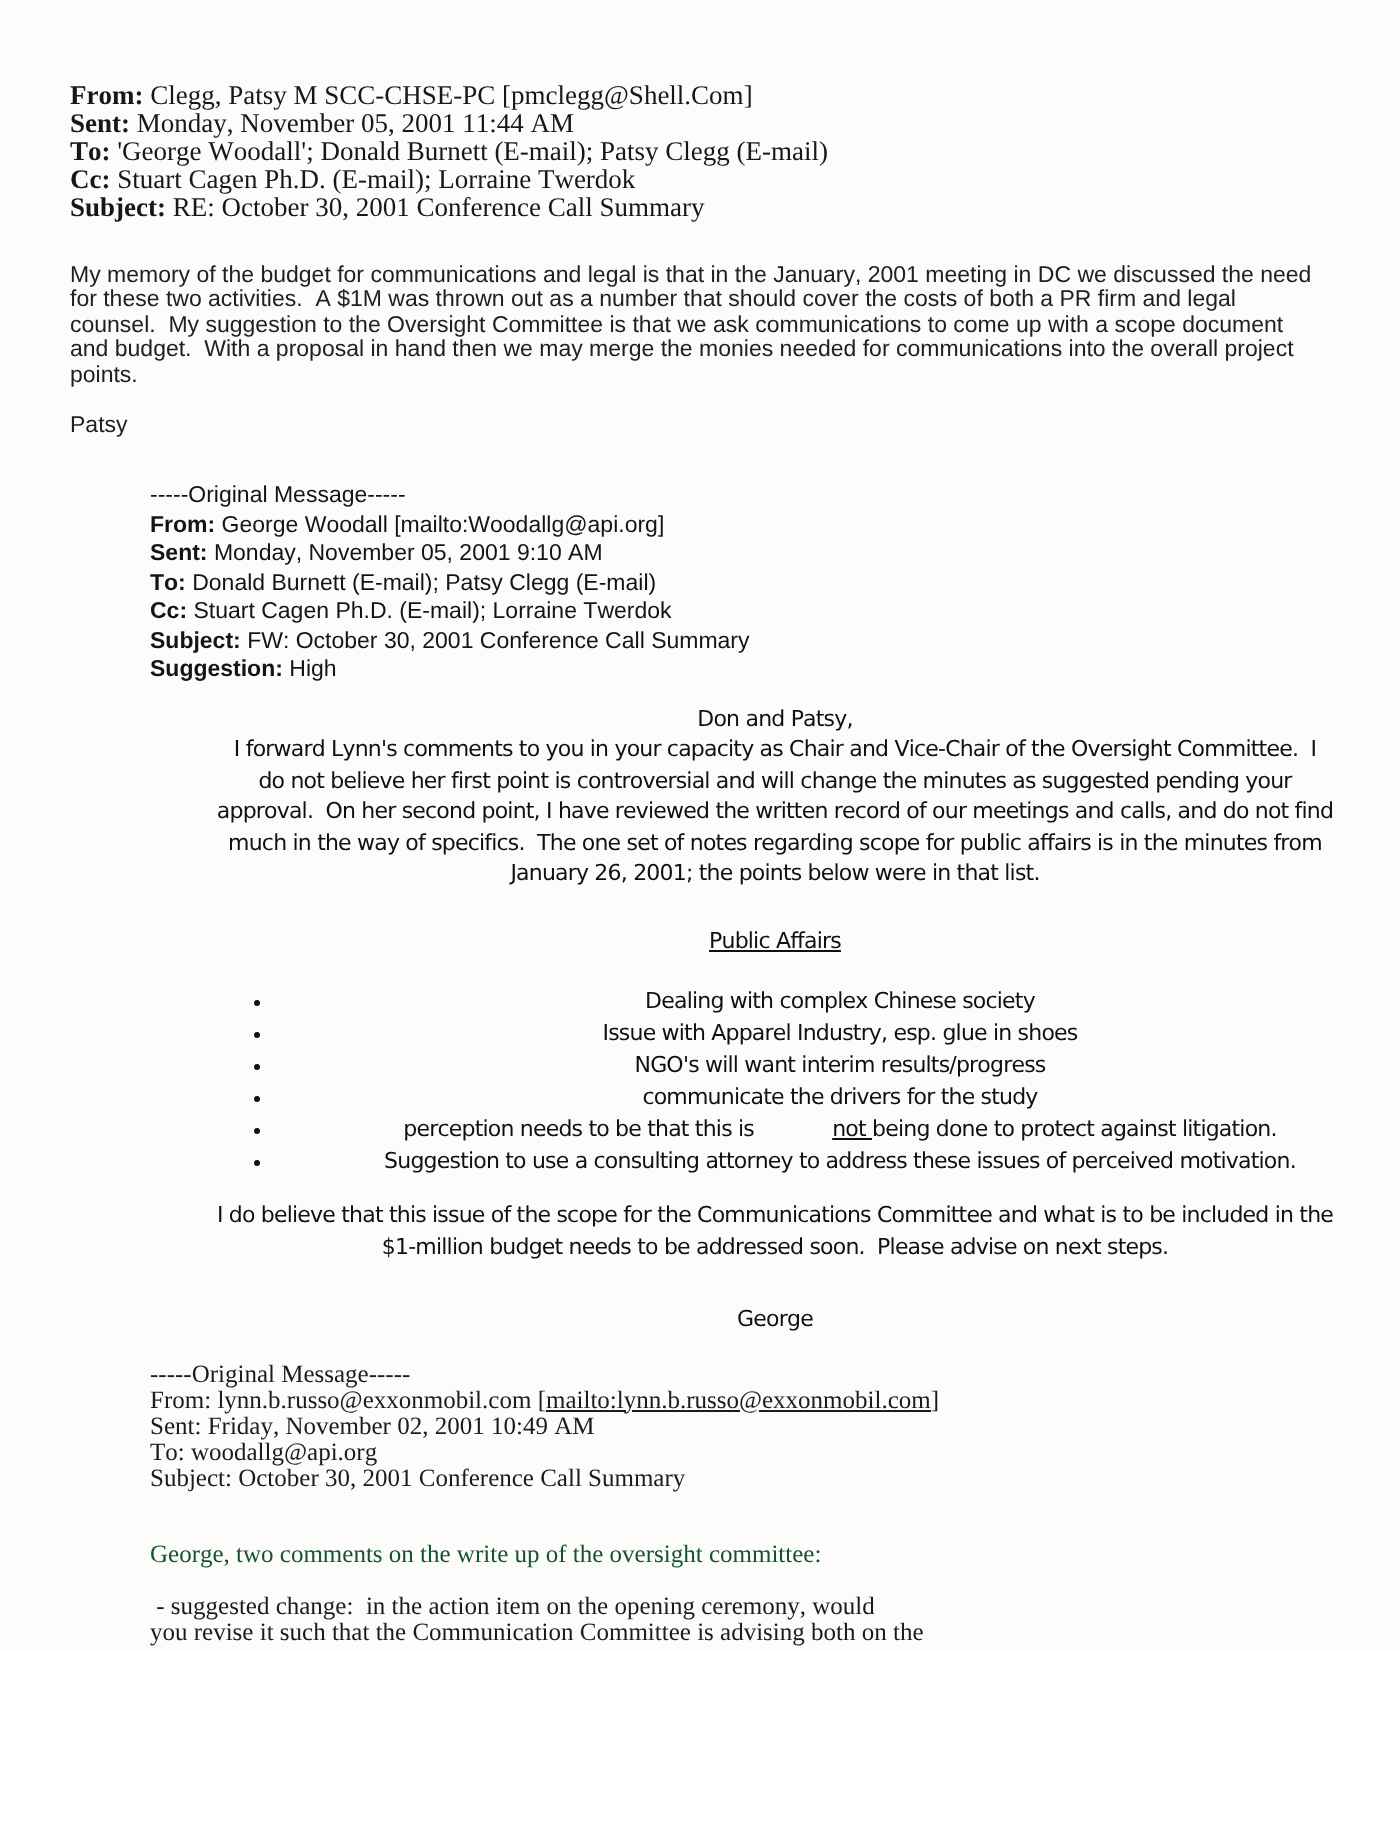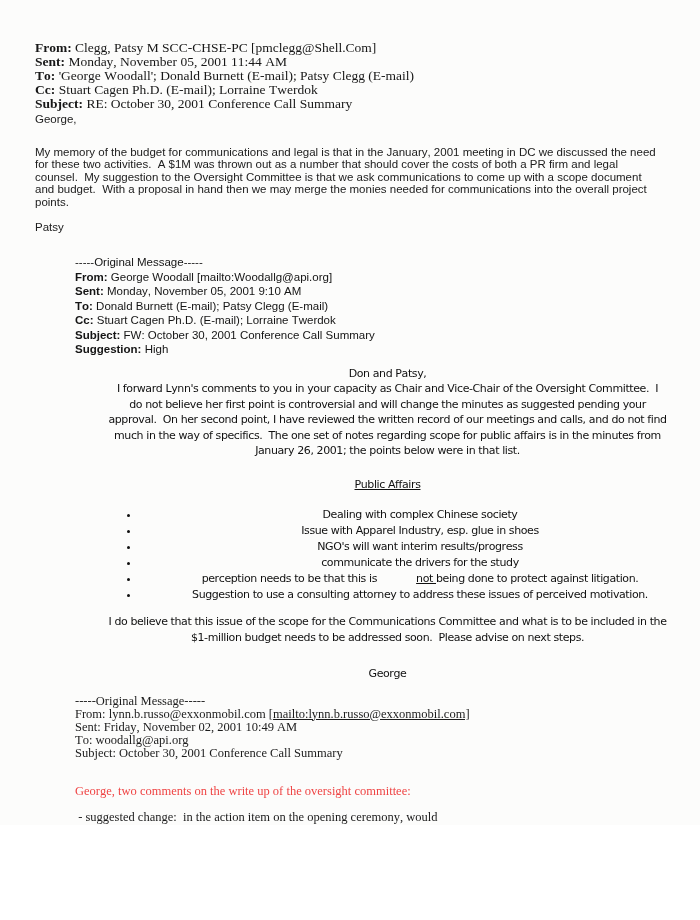--- a/index.html
+++ b/index.html
@@ -41,21 +41,21 @@
   ul.bullets { margin: 15px 0 0 0; padding-left: 65px; line-height: 16px; }
   ul.bullets li { white-space: pre; }
   ul.bullets li span { white-space: pre; }
   .uline { text-decoration: underline; margin-left: 36px; }
   .para2b { margin-top: 11px; line-height: 15.5px; }
   .sig2 { margin-top: 21px; line-height: 15.5px; }
 
   
   .hdr3 { margin-top: 13px; font-family: "Liberation Serif", serif; font-size: 12.5px; line-height: 13px; color: #1b1b1b; }
   .hdr3 .mlink { text-decoration: underline; color: inherit; }
-  .para3a { margin-top: 25px; font-family: "Liberation Serif", serif; font-size: 12.5px; line-height: 13px; color: #ef4444; }
+  .para3a { margin-top: 25px; font-family: "Liberation Serif", serif; font-size: 12.5px; line-height: 13px; color: #14532d; }
   .para3b { margin-top: 13px; font-family: "Liberation Serif", serif; font-size: 12.5px; line-height: 13px; color: #1b1b1b; }
   .para3b > div { white-space: pre; }
 
   
   .bates {
     position: absolute;
     top: 899px;
     right: 10px;
     font-family: "Liberation Sans", sans-serif;
     font-size: 16.5px;
@@ -70,21 +70,20 @@
   <div class="col">
 
     <section>
       <div class="hdr1">
         <div class="hline"><span class="lbl">From:</span> <span>Clegg, Patsy M SCC-CHSE-PC [pmclegg@Shell.Com]</span></div>
         <div class="hline"><span class="lbl">Sent:</span> <span>Monday, November 05, 2001 11:44 AM</span></div>
         <div class="hline"><span class="lbl">To:</span> <span>'George Woodall'; Donald Burnett (E-mail); Patsy Clegg (E-mail)</span></div>
         <div class="hline"><span class="lbl">Cc:</span> <span>Stuart Cagen Ph.D. (E-mail); Lorraine Twerdok</span></div>
         <div class="hline"><span class="lbl">Subject:</span> <span>RE: October 30, 2001 Conference Call Summary</span></div>
       </div>
-      <div class="sans greeting1">George,</div>
       <div class="sans body1">
         <div>My memory of the budget for communications and legal is that in the January, 2001 meeting in DC we discussed the need</div>
         <div>for these two activities.  A $1M was thrown out as a number that should cover the costs of both a PR firm and legal</div>
         <div>counsel.  My suggestion to the Oversight Committee is that we ask communications to come up with a scope document</div>
         <div>and budget.  With a proposal in hand then we may merge the monies needed for communications into the overall project</div>
         <div>points.</div>
       </div>
       <div class="sans sig1">Patsy</div>
     </section>
 

